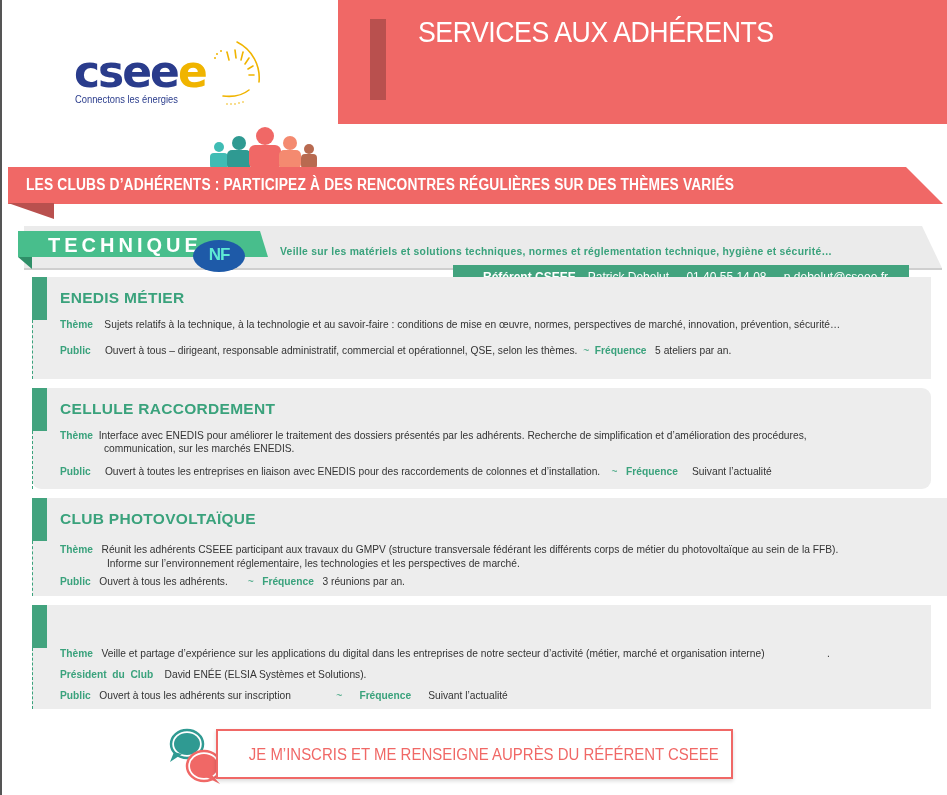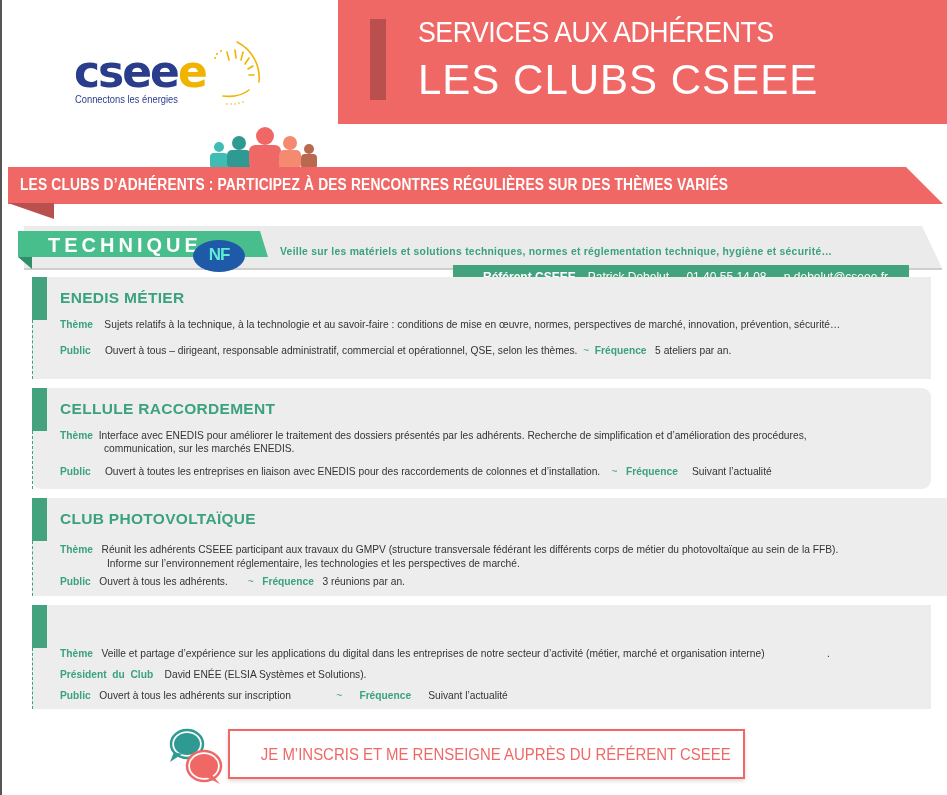--- a/index.html
+++ b/index.html
@@ -48,21 +48,21 @@
   .card { position: absolute; left: 30px; width: 899px; background: #ededed; }
   .card-accent { position: absolute; left: 0; top: 0; width: 15px; height: 43px; background: #42a37e; }
   .card-dots { position: absolute; left: 0; top: 43px; bottom: 0; border-left: 1px dashed #3aa27c; }
   .card-title { position: absolute; left: 28px; top: 12px; color: #3aa27c; font-weight: bold; font-size: 15.5px; letter-spacing: 0.3px; white-space: nowrap; }
   .row { position: absolute; font-size: 11px; color: #333; white-space: nowrap; transform: scaleX(0.93); transform-origin: left; }
   .lbl { color: #3aa27c; font-weight: bold; }
   .tilde { color: #3aa27c; }
 
   
   .cta-icons { left: 158px; top: 722px; width: 70px; height: 70px; }
-  .cta-button { left: 226px; top: 729px; width: 517px; height: 50px; border: 2px solid #f06866; border-radius: 0; box-sizing: border-box; background: #fff; box-shadow: 0 2px 4px rgba(0,0,0,0.15); }
+  .cta-button { left: 214px; top: 729px; width: 517px; height: 50px; border: 2px solid #f06866; border-radius: 0; box-sizing: border-box; background: #fff; box-shadow: 0 2px 4px rgba(0,0,0,0.15); }
   .cta-text { position: absolute; left: 0; right: 0; top: 14px; text-align: center; color: #f06866; font-size: 17px; white-space: nowrap; transform: scaleX(0.88); }
 </style>
 </head>
 <body>
 
 <div class="abs logo">
   <svg class="logo-sun" width="80" height="80" viewBox="0 0 80 80">
     <g stroke="#f0b400" stroke-width="1.6" fill="none" stroke-linecap="round">
       <path d="M50 8 A40 40 0 0 1 72 48"></path>
       <path d="M36 62 Q52 64 62 56"></path>
@@ -84,21 +84,20 @@
         <circle cx="56" cy="68" r="0.8"></circle>
     </g>
   </svg>
   <div class="logo-word"><span>csee</span><span class="e-last">e</span></div>
   <div class="logo-tag">Connectons les énergies</div>
 </div>
 
 <div class="abs header-banner">
   <div class="header-bar"></div>
   <div class="header-line1">SERVICES AUX ADHÉRENTS</div>
-  <div class="header-line2">LES CLUBS CSEEE</div>
 </div>
 
 <svg class="abs people" viewBox="0 0 120 42">
   <g>
     <circle cx="14" cy="20" r="5" fill="#3fbcb4"></circle>
       <rect x="5" y="26" width="18" height="16" rx="4" fill="#3fbcb4"></rect>
     <circle cx="34" cy="16" r="7" fill="#2f9a92"></circle>
       <rect x="22" y="23" width="24" height="19" rx="5" fill="#2f9a92"></rect>
     <circle cx="60" cy="9" r="9" fill="#f06866"></circle>
       <rect x="44" y="18" width="32" height="24" rx="6" fill="#f06866"></rect>
@@ -106,21 +105,21 @@
       <rect x="74" y="23" width="22" height="19" rx="5" fill="#f48a70"></rect>
     <circle cx="104" cy="22" r="5" fill="#b86a50"></circle>
       <rect x="96" y="27" width="16" height="15" rx="4" fill="#b86a50"></rect>
   </g>
 </svg>
 
 <svg class="abs ribbon" viewBox="0 0 935 37" preserveAspectRatio="none">
   <polygon points="0,0 898,0 935,37 0,37" fill="#f06866"></polygon>
 </svg>
 <div class="abs ribbon-fold"></div>
-<div class="abs" style="left:0;top:167px;width:900px;height:37px;">
+<div class="abs" style="left:6px;top:167px;width:900px;height:37px;">
   <div class="ribbon-text">LES CLUBS D’ADHÉRENTS : PARTICIPEZ À DES RENCONTRES RÉGULIÈRES SUR DES THÈMES VARIÉS</div>
 </div>
 
 <svg class="abs tech-band" viewBox="0 0 920 44" preserveAspectRatio="none">
   <polygon points="0,0 898,0 918,42 0,42" fill="#ebebeb"></polygon>
   <line x1="0" y1="43" x2="918" y2="43" stroke="#cfcfcf" stroke-width="2"></line>
 </svg>
 <svg class="abs tech-label" viewBox="0 0 250 26" preserveAspectRatio="none">
   <polygon points="0,0 242,0 250,26 0,26" fill="#48be8c"></polygon>
 </svg>

